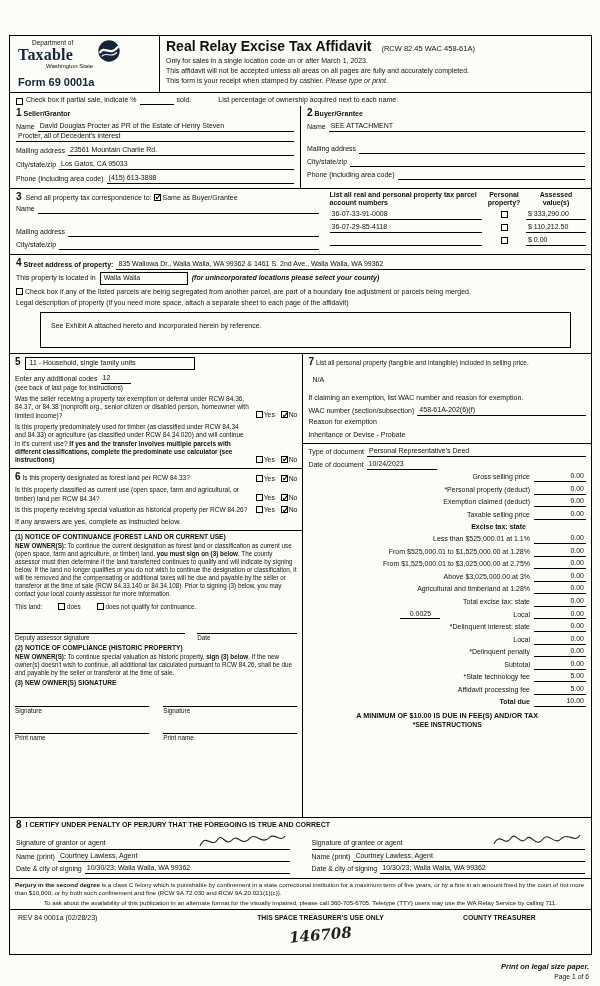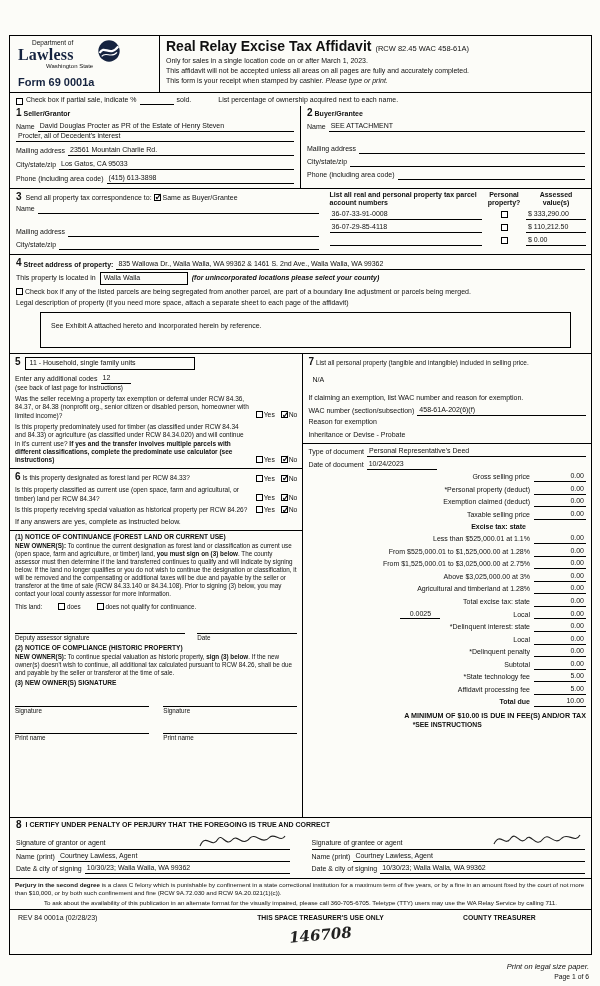--- a/index.html
+++ b/index.html
@@ -18,21 +18,21 @@
   .hdr{display:flex;border-bottom:1.5px solid #000}
   .hdr-left{width:150px;border-right:1.5px solid #000;padding:3px 4px 3px 8px}
   .brand{display:flex;gap:4px}
   .dept-of{font-size:6.5px;margin-left:14px}
   .revenue-word{font-family:"Liberation Serif",serif;font-weight:bold;font-size:16px;line-height:1;letter-spacing:.2px;color:#15233f}
   .wa-state{font-size:6px;margin-left:28px}
   .logo{width:24px;height:24px;flex:none}
   .form-num{font-weight:bold;font-size:11px;margin-top:4px;color:#15233f}
   .hdr-right{flex:1;padding:2px 6px 3px}
   .form-title{font-weight:bold;font-size:14px}
-  .rcw{font-size:7.5px;margin-left:2px}
+  .rcw{font-size:7.5px;margin-left:8px}
   .hnote{font-size:7px;margin-top:1px}
   
   .partial{display:flex;align-items:flex-end;padding:3px 6px 1px;gap:3px}
   .pct-line{display:inline-block;width:34px;border-bottom:1px solid #000;height:8px}
   .partial-note{margin-left:24px}
   
   .twocol{display:flex;border-bottom:1.5px solid #000}
   .colL{flex:1;padding:1px 6px 4px;border-right:1px solid #000}
   .colR{flex:1;padding:1px 6px 4px}
   .name2{border-bottom:1px solid #000;min-height:9px;padding:0 2px}
@@ -85,53 +85,53 @@
   .wacline{display:flex;align-items:flex-end;margin-top:3px}
   .wacval{flex:1;border-bottom:1px solid #000;padding:0 2px;min-height:9px}
   .reason-val{margin-top:4px}
   .docblock{padding:0 5px}
   .taxtable{padding:0 5px 2px}
   .taxrow{display:flex;align-items:flex-end;margin-top:2.6px}
   .taxlabel{flex:1;text-align:right;padding-right:4px}
   .taxval{width:52px;border-bottom:1px solid #000;text-align:right;padding:0 2px;min-height:8px}
   .taxhead{text-align:right;padding-right:60px;font-weight:bold;margin-top:3px}
   .pfx{width:40px;border-bottom:1px solid #000;text-align:center;margin-left:92px}
-  .mindue{text-align:right;font-weight:bold;font-size:7.2px;margin-top:4px}
+  .mindue{text-align:center;font-weight:bold;font-size:7.2px;margin-top:4px}
   .seeinstr{text-align:center;font-weight:bold;font-size:6.8px;margin-bottom:2px}
   
   .sec8{border-bottom:1.5px solid #000;padding:1px 6px 4px}
   .s8head{display:flex;align-items:center;gap:2px}
   .s8cols{display:flex;gap:22px;margin-top:2px}
   .s8col{flex:1}
   .sigrow{position:relative;border-bottom:1px solid #000;height:16px}
   .sigrow .slabel{position:absolute;left:0;bottom:1px}
   .sigsvg{position:absolute;right:2px;bottom:-3px;height:22px;width:92px}
   
   .perjury{border-bottom:1.5px solid #000;padding:2px 5px;font-size:6.2px}
   .access{text-align:center;margin-top:2px}
   .footrow{display:flex;padding:4px 8px 0;min-height:44px;align-items:flex-start}
   .rev{width:160px}
   .treas{flex:1;text-align:center;font-weight:bold;font-size:6.8px}
   .hand{font-family:"DejaVu Serif",serif;font-style:italic;font-weight:bold;font-size:15px;transform:rotate(-5deg);margin-top:3px;color:#222}
   .county{width:120px;font-weight:bold;font-size:6.8px}
   .belowborder{position:absolute;right:11px;bottom:4px;text-align:right}
-  .printnote{font-weight:normal;font-style:italic;font-size:7.5px}
+  .printnote{font-weight:bold;font-style:italic;font-size:7.5px}
   .pagenote{font-size:6.8px;margin-top:2px}
 </style>
 </head>
 <body>
 
 <div class="form-border">
 
   <div class="hdr">
     <div class="hdr-left">
       <div class="brand">
         <div class="brand-text">
           <div class="dept-of">Department of</div>
-          <div class="revenue-word">Lawless</div>
+          <div class="revenue-word">Taxable</div>
           <div class="wa-state">Washington State</div>
         </div>
         <svg class="logo" viewBox="0 0 36 36">
           <circle cx="18" cy="18" r="16" fill="#15233f"></circle>
           <path d="M4 21 C11 8 19 28 32 11" stroke="#fff" stroke-width="3.4" fill="none"></path>
           <path d="M7 26 C13 18 22 30 30 20" stroke="#fff" stroke-width="1.6" fill="none"></path>
         </svg>
       </div>
       <div class="form-num">Form 69 0001a</div>
     </div>

